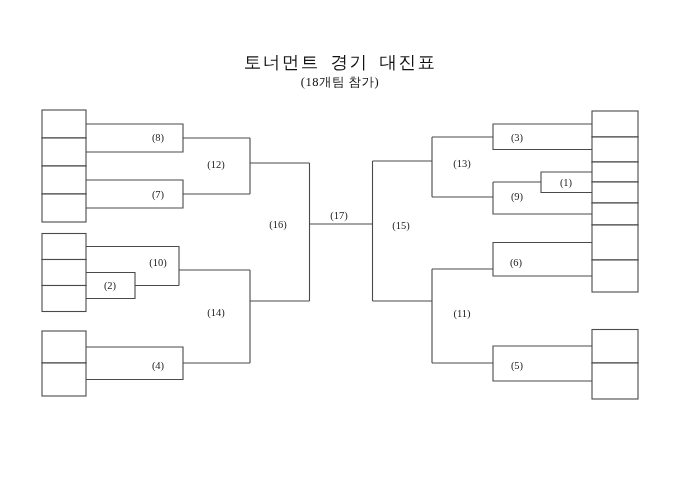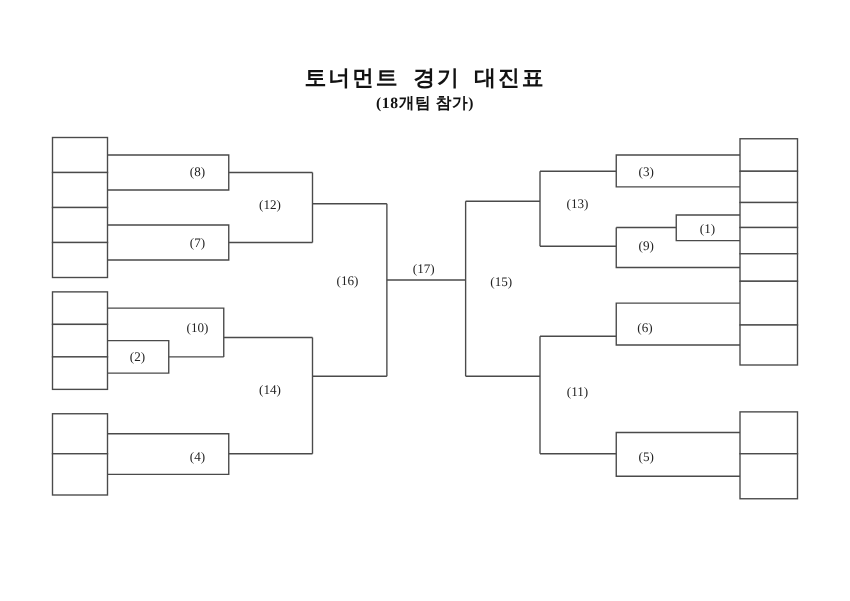--- a/index.html
+++ b/index.html
@@ -3,26 +3,26 @@
 <meta charset="utf-8">
 <style>
   html,body { margin:0; padding:0; background:#e8e8e8; }
   .page {
     position:relative; width:680px; height:481px; background:#ffffff;
     font-family:"Liberation Serif","DejaVu Serif",serif; overflow:hidden;
     margin:0 auto;
   }
   .title {
     position:absolute; top:50px; left:0; width:680px; text-align:center;
-    font-size:17.5px; font-weight:bold; color:#121212;
+    font-size:17.5px; font-weight:normal; color:#121212;
     letter-spacing:1.5px; word-spacing:5px; white-space:pre;
   }
   .subtitle {
     position:absolute; top:74px; left:0; width:680px; text-align:center;
-    font-size:12.5px; font-weight:bold; color:#121212; letter-spacing:0.5px;
+    font-size:12.5px; font-weight:normal; color:#121212; letter-spacing:0.5px;
   }
   svg.bracket { position:absolute; top:0; left:0; }
   svg.bracket text {
     font-family:"Liberation Serif","DejaVu Serif",serif;
     font-size:10.5px;
   }
 </style>
 </head>
 <body>
 

